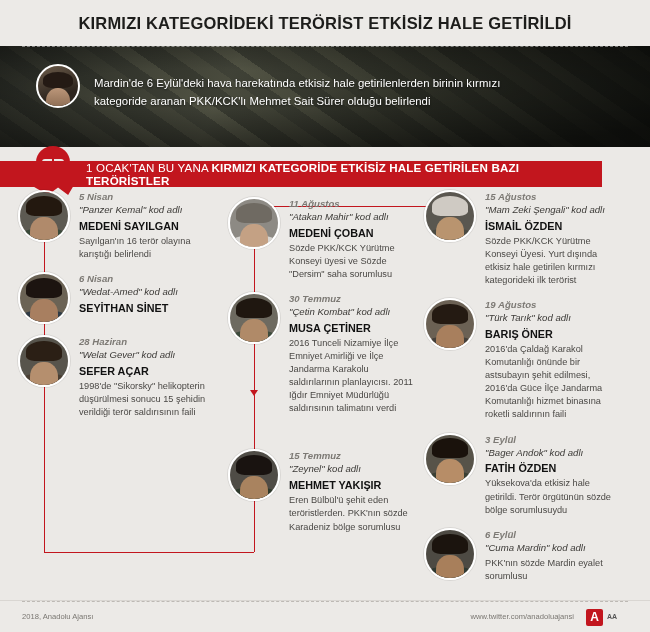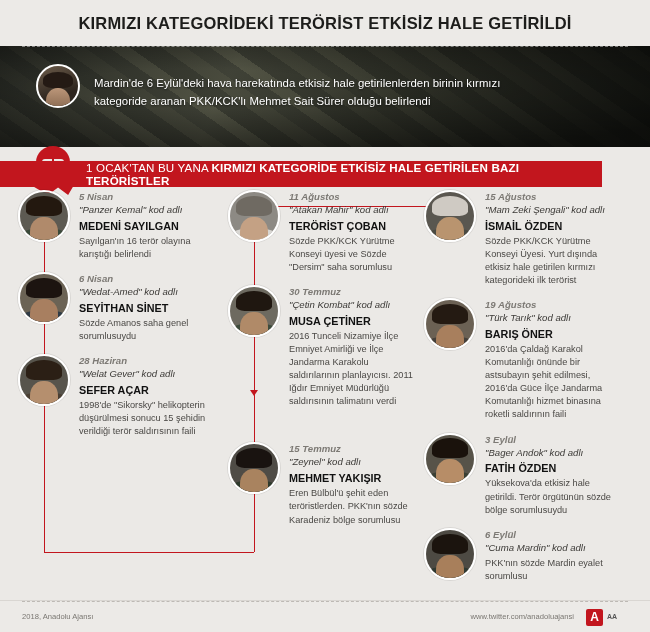--- a/index.html
+++ b/index.html
@@ -95,21 +95,21 @@
   }
   .ninja .arm {
     position:absolute; left:2px; top:28px; width:30px; height:7px;
     background:#c2161e; transform:rotate(-18deg); border-radius:3px;
   }
 
   
   .cols { position:absolute; left:0; top:190px; width:650px; height:410px; }
   .col { position:absolute; top:0; width:205px; }
   .col1 { left:18px; }
-  .col2 { left:228px; }
+  .col2 { left:228px;margin-top:7px; }
   .col3 { left:424px; }
 
   .arrow-line {
     position:absolute; width:1px; background:#c2161e;
   }
   .arrow-head {
     position:absolute; width:0; height:0;
     border-left:4px solid transparent; border-right:4px solid transparent;
     border-top:6px solid #c2161e;
   }
@@ -240,21 +240,20 @@
         <div class="thumb">
           <div class="ph" style="background:#6b6355"></div>
           <div class="shoulders" style="background:#2f3b46"></div>
           <div class="hair" style="background:#1c1410"></div>
           <div class="face" style="background:#a87f60"></div>
         </div>
         <div class="txt">
           <div class="date">6 Nisan</div>
           <div class="alias">"Wedat-Amed" kod adlı</div>
           <div class="name">SEYİTHAN SİNET</div>
-          <div class="desc">Sözde Amanos saha genel sorumlusuydu</div>
         </div>
       </div>
 
       <div class="entry">
         <div class="thumb">
           <div class="ph" style="background:#57544c"></div>
           <div class="shoulders" style="background:#4a3f33"></div>
           <div class="hair" style="background:#2b1f15"></div>
           <div class="face" style="background:#b58f6e"></div>
         </div>
@@ -273,21 +272,21 @@
       <div class="entry">
         <div class="thumb">
           <div class="ph" style="background:#8d8a84"></div>
           <div class="shoulders" style="background:#d8d6d2"></div>
           <div class="hair" style="background:#6f6a62"></div>
           <div class="face" style="background:#c4a184"></div>
         </div>
         <div class="txt">
           <div class="date">11 Ağustos</div>
           <div class="alias">"Atakan Mahir" kod adlı</div>
-          <div class="name">TERÖRİST ÇOBAN</div>
+          <div class="name">MEDENİ ÇOBAN</div>
           <div class="desc">Sözde PKK/KCK Yürütme Konseyi üyesi ve Sözde "Dersim" saha sorumlusu</div>
         </div>
       </div>
 
       <div class="entry">
         <div class="thumb">
           <div class="ph" style="background:#6d6a60"></div>
           <div class="shoulders" style="background:#3d4b3c"></div>
           <div class="hair" style="background:#1f1710"></div>
           <div class="face" style="background:#b08a68"></div>

